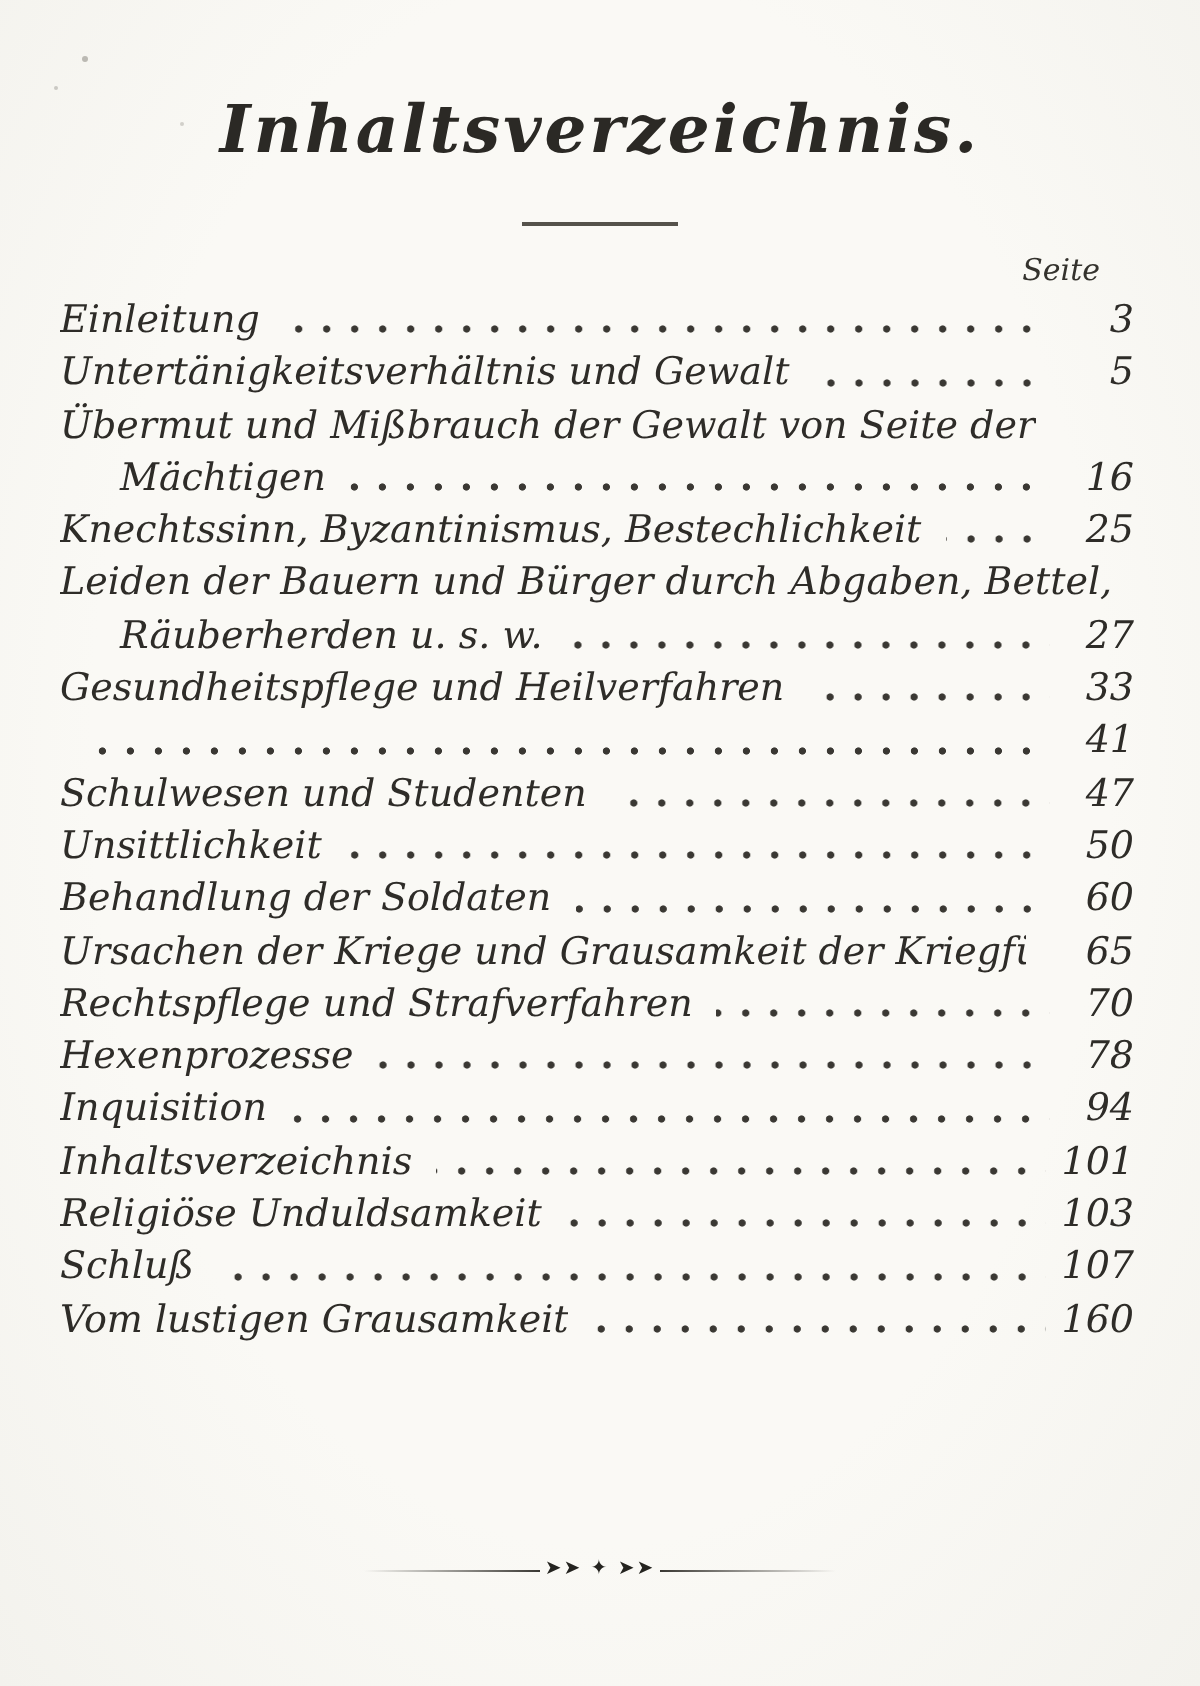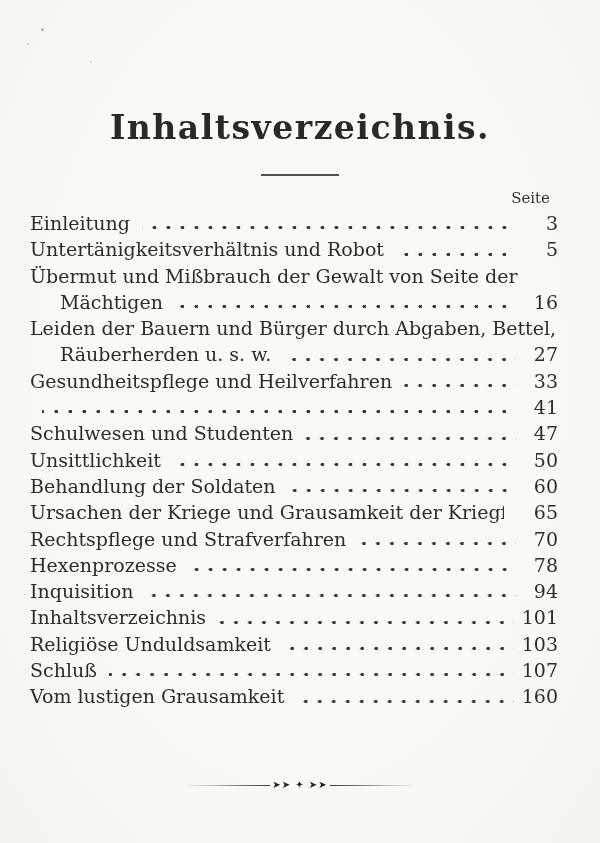--- a/index.html
+++ b/index.html
@@ -7,22 +7,23 @@
     width:600px;height:843px;
     font-family:"DejaVu Serif","Liberation Serif",serif;
     background:#efeeea;
   }
   .page{
     position:relative;
     width:600px;height:843px;
     background:radial-gradient(ellipse at 50% 45%, #faf9f5 60%, #f3f2ed 100%);
     color:#2e2c28;
     box-sizing:border-box;
-    padding-top:108px;
+    padding-top:45px;
     overflow:hidden;
+    font-style:italic;
   }
   .speck{position:absolute;border-radius:50%;background:#8a877f;}
   .speck.s1{width:3px;height:3px;left:41px;top:28px;opacity:.55;}
   .speck.s2{width:2px;height:2px;left:27px;top:43px;opacity:.4;}
   .speck.s3{width:2px;height:2px;left:90px;top:61px;opacity:.35;}
 
   .title{
     text-align:center;
     font-size:33px;
     font-weight:bold;
@@ -35,21 +36,21 @@
     background:#55524b;
     margin:27px auto 0 auto;
   }
   .seite-label{
     text-align:right;
     font-size:15px;
     margin:13px 50px 0 4px;
     color:#34322d;
   }
   .entries{
-    margin:3px 42px 0 30px;
+    margin:3px 33px 0 30px;
   }
   .row{
     display:flex;
     align-items:baseline;
     font-size:19px;
     line-height:26.3px;
     white-space:nowrap;
   }
   .row .t{flex:0 1 auto;overflow:hidden;}
   .row.cont .t{padding-left:30px;}
@@ -102,31 +103,36 @@
 
   <div class="seite-label">Seite</div>
 
   <div class="entries">
       <div class="row">
         <span class="t">Einleitung</span>
         <span class="leader"></span>
         <span class="pg">3</span>
       </div>
       <div class="row">
-        <span class="t">Untertänigkeitsverhältnis und Robot</span>
+        <span class="t">Untertänigkeitsverhältnis und Gewalt</span>
         <span class="leader"></span>
         <span class="pg">5</span>
       </div>
       <div class="row">
         <span class="t">Übermut und Mißbrauch der Gewalt von Seite der</span>
       </div>
       <div class="row cont">
         <span class="t">Mächtigen</span>
         <span class="leader"></span>
         <span class="pg">16</span>
+      </div>
+      <div class="row">
+        <span class="t">Knechtssinn, Byzantinismus, Bestechlichkeit</span>
+        <span class="leader"></span>
+        <span class="pg">25</span>
       </div>
       <div class="row">
         <span class="t">Leiden der Bauern und Bürger durch Abgaben, Bettel,</span>
       </div>
       <div class="row cont">
         <span class="t">Räuberherden u. s. w.</span>
         <span class="leader"></span>
         <span class="pg">27</span>
       </div>
       <div class="row">

